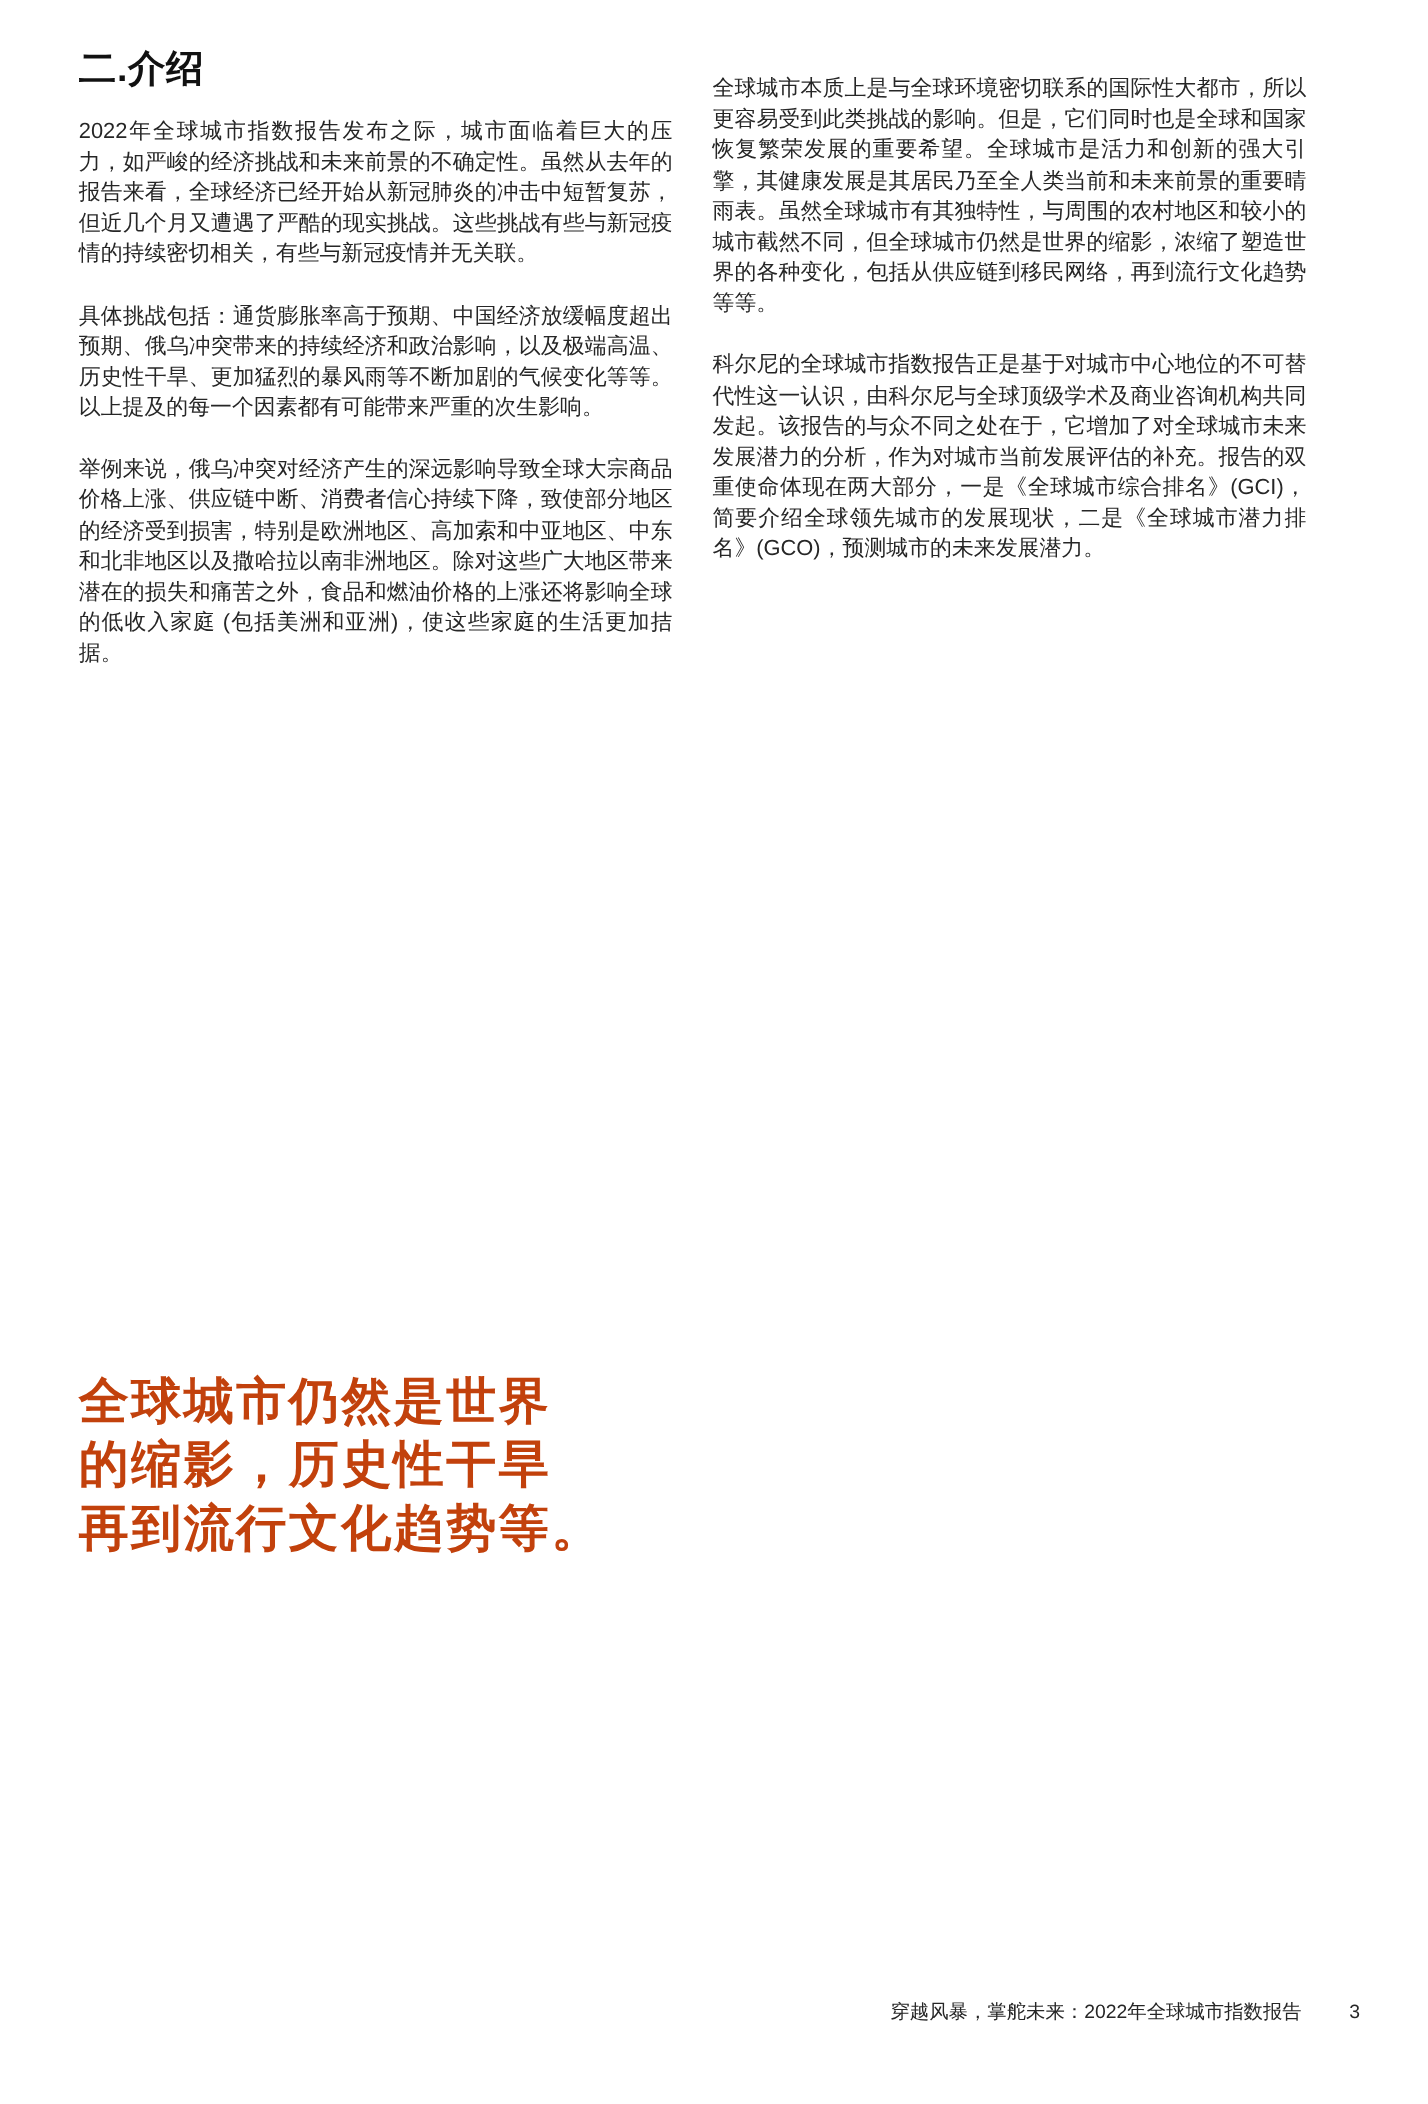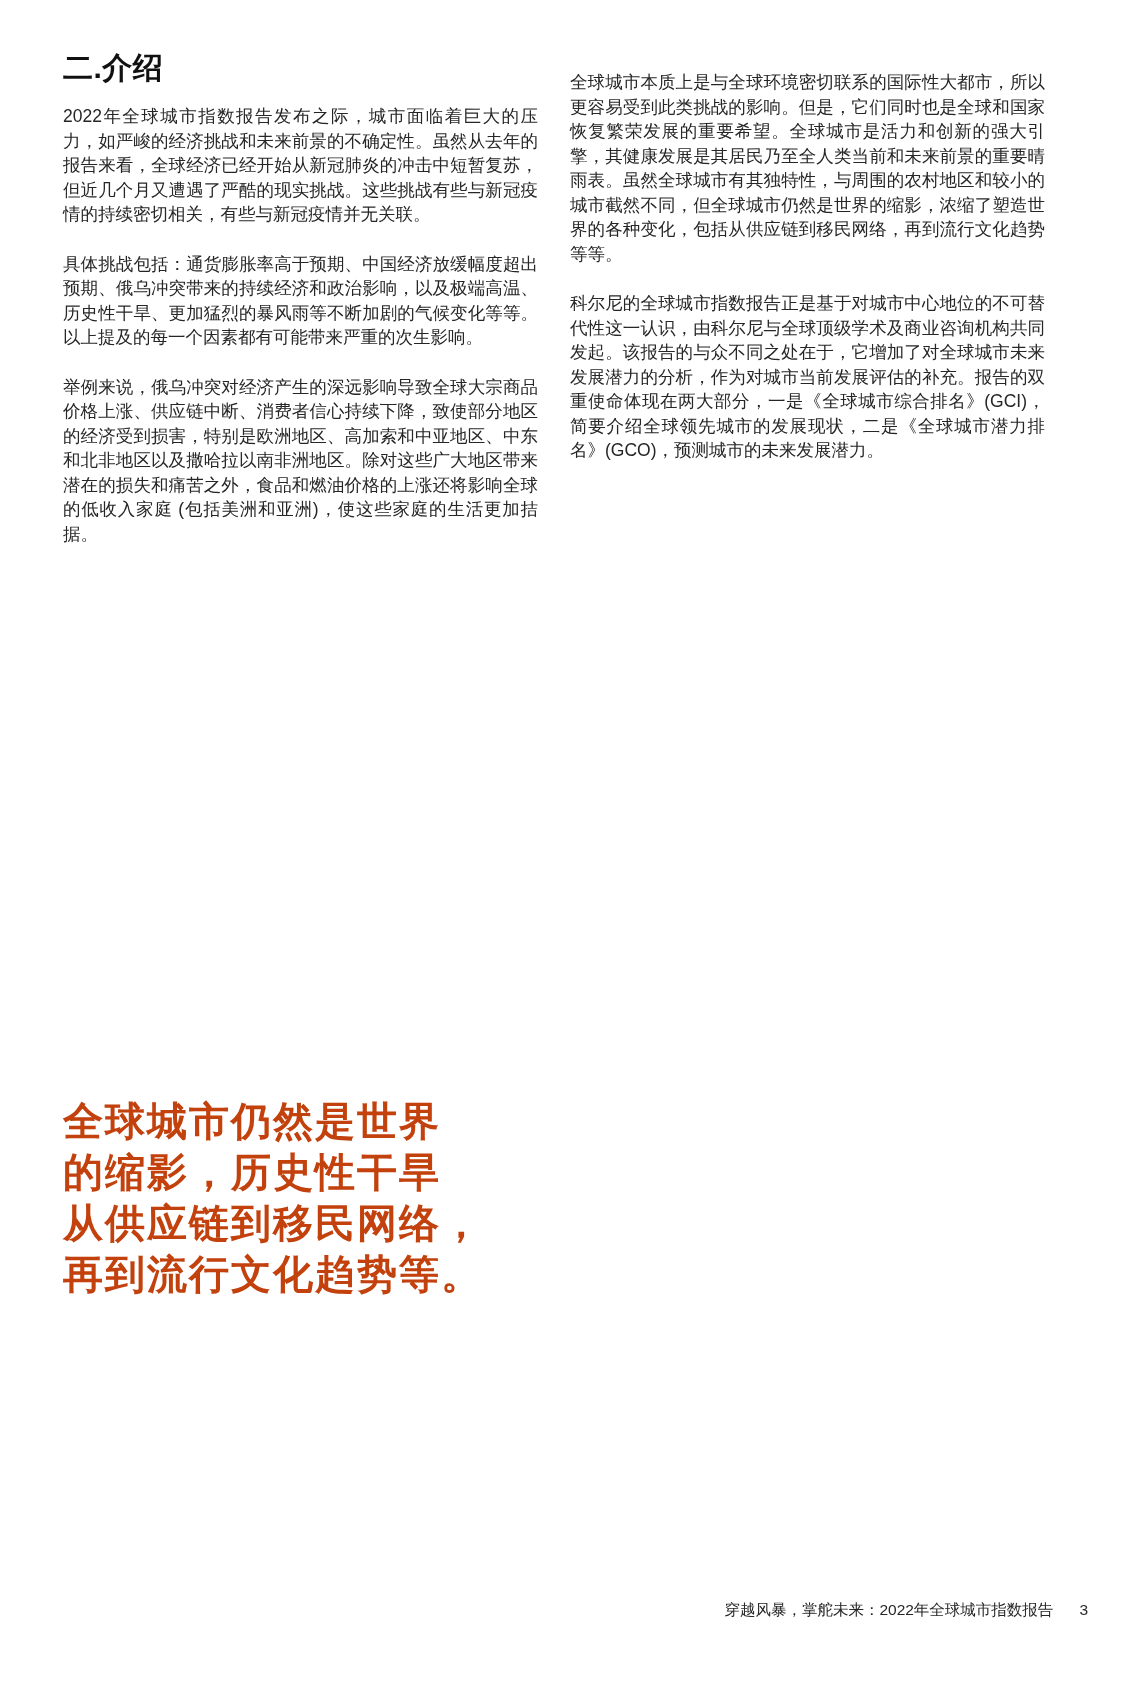--- a/index.html
+++ b/index.html
@@ -16,21 +16,21 @@
     overflow: hidden;
   }
   .page {
     position: absolute;
     inset: 0;
     background: #ffffff;
   }
   .columns {
     position: absolute;
     left: 63px;
-    top: 51px;
+    top: 39px;
     width: 983px;
     display: flex;
     gap: 32px;
   }
   .col {
     width: 475px;
     box-sizing: border-box;
   }
   .col.right {
     padding-top: 3px;
@@ -62,21 +62,21 @@
     letter-spacing: 2px;
     color: #c2410c;
     margin: 0;
   }
   .page-footer {
     position: absolute;
     top: 1600px;
     right: 54px;
     display: flex;
     align-items: baseline;
-    gap: 26px;
+    gap: 38px;
     font-size: 15.5px;
     line-height: 20px;
     color: #262626;
     font-weight: 500;
   }
 </style>
 </head>
 <body>
 
 <div class="page">
@@ -93,21 +93,20 @@
     <section class="col right">
       <p class="body-par">全球城市本质上是与全球环境密切联系的国际性大都市，所以更容易受到此类挑战的影响。但是，它们同时也是全球和国家恢复繁荣发展的重要希望。全球城市是活力和创新的强大引擎，其健康发展是其居民乃至全人类当前和未来前景的重要晴雨表。虽然全球城市有其独特性，与周围的农村地区和较小的城市截然不同，但全球城市仍然是世界的缩影，浓缩了塑造世界的各种变化，包括从供应链到移民网络，再到流行文化趋势等等。</p>
       <p class="body-par">科尔尼的全球城市指数报告正是基于对城市中心地位的不可替代性这一认识，由科尔尼与全球顶级学术及商业咨询机构共同发起。该报告的与众不同之处在于，它增加了对全球城市未来发展潜力的分析，作为对城市当前发展评估的补充。报告的双重使命体现在两大部分，一是《全球城市综合排名》(GCI)，简要介绍全球领先城市的发展现状，二是《全球城市潜力排名》(GCO)，预测城市的未来发展潜力。</p>
     </section>
 
   </div>
 
   <blockquote class="pull-quote">
     <div>全球城市仍然是世界</div>
     <div>的缩影，历史性干旱</div>
-    <div>从供应链到移民网络，</div>
     <div>再到流行文化趋势等。</div>
   </blockquote>
 
   <footer class="page-footer">
     <span>穿越风暴，掌舵未来：2022年全球城市指数报告</span>
     <span>3</span>
   </footer>
 
 </div>
 

